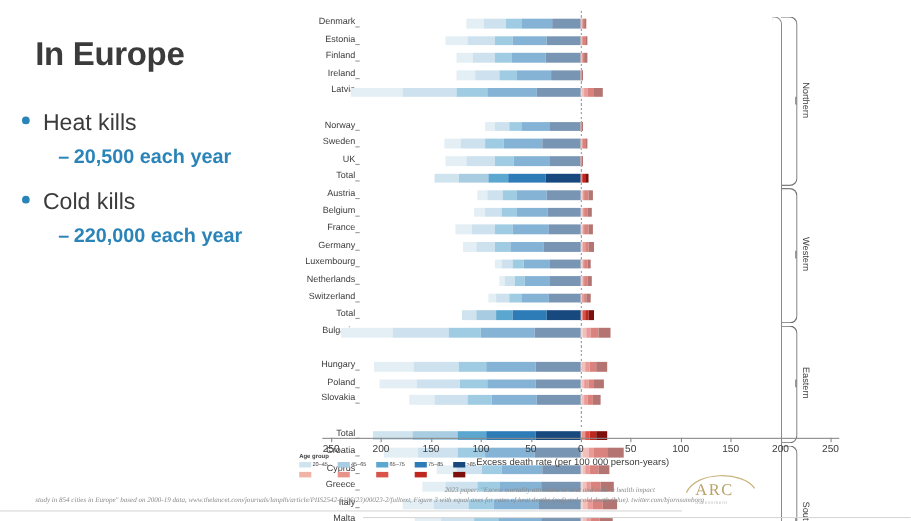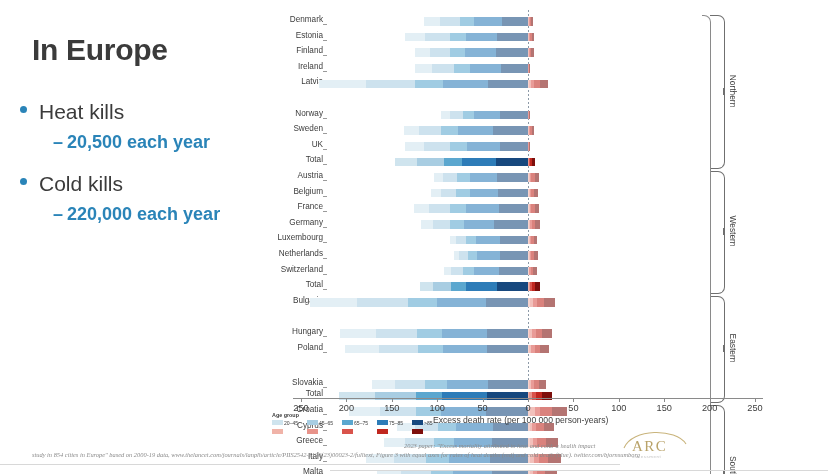--- a/index.html
+++ b/index.html
@@ -480,21 +480,21 @@
             <div class="seg" style="width: 40.86px; background: rgb(120, 149, 180);"></div>
           </div>
           <div class="bar heat" style="left: 268px; width: 20.7024px;">
             <div class="seg" style="width: 1.2712px; background: rgb(246, 211, 205);"></div>
             <div class="seg" style="width: 2.1792px; background: rgb(242, 192, 187);"></div>
             <div class="seg" style="width: 3.0872px; background: rgb(233, 155, 151);"></div>
             <div class="seg" style="width: 5.902px; background: rgb(218, 130, 125);"></div>
             <div class="seg" style="width: 8.2628px; background: rgb(180, 116, 114);"></div>
           </div>
         </div>
-        <div class="row" style="top: 371px;">
+        <div class="row" style="top: 350px;">
           <div class="rowlabel">Slovakia</div>
           <div class="tick"></div>
           <div class="bar cold" style="left: 111.824px; width: 156.176px;">
             <div class="seg" style="width: 23.608px; background: rgb(227, 239, 245);"></div>
             <div class="seg" style="width: 29.964px; background: rgb(205, 226, 238);"></div>
             <div class="seg" style="width: 21.792px; background: rgb(160, 204, 227);"></div>
             <div class="seg" style="width: 40.86px; background: rgb(133, 179, 214);"></div>
             <div class="seg" style="width: 39.952px; background: rgb(120, 149, 180);"></div>
           </div>
           <div class="bar heat" style="left: 268px; width: 18.16px;">

